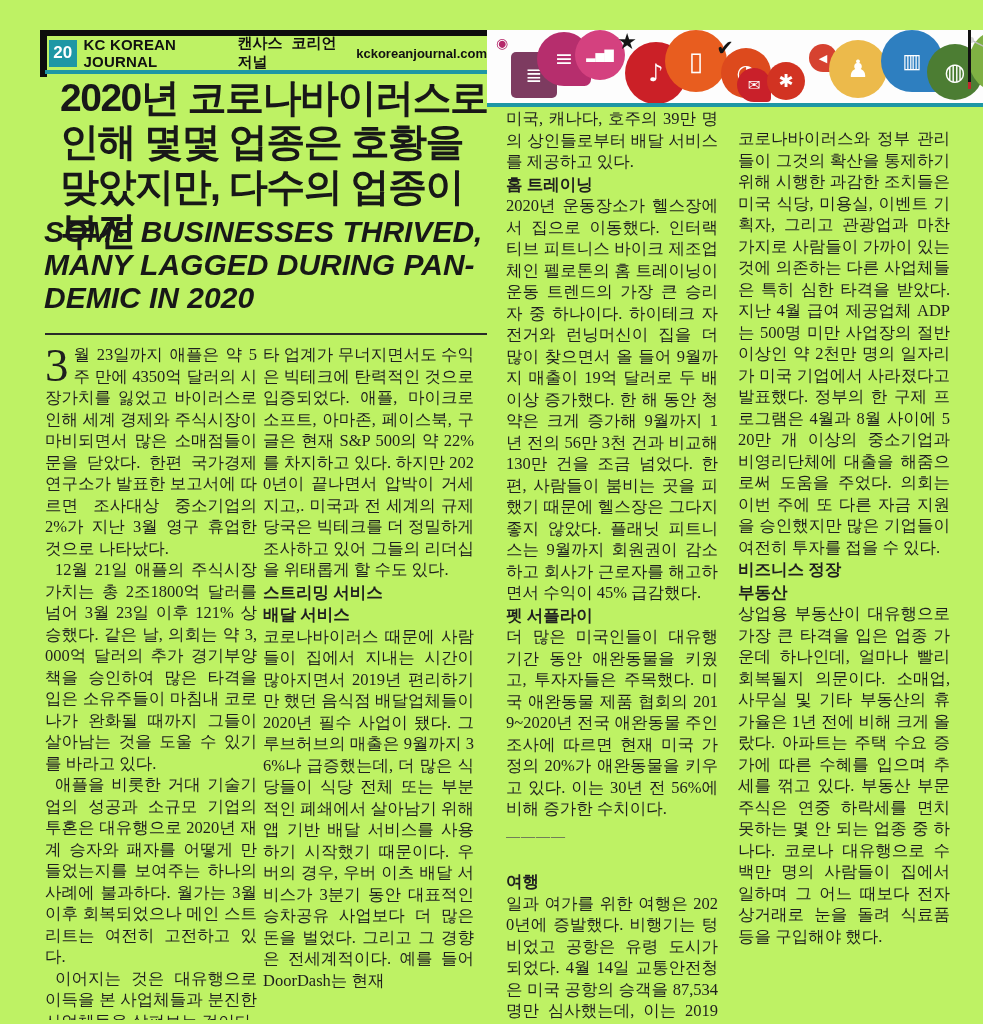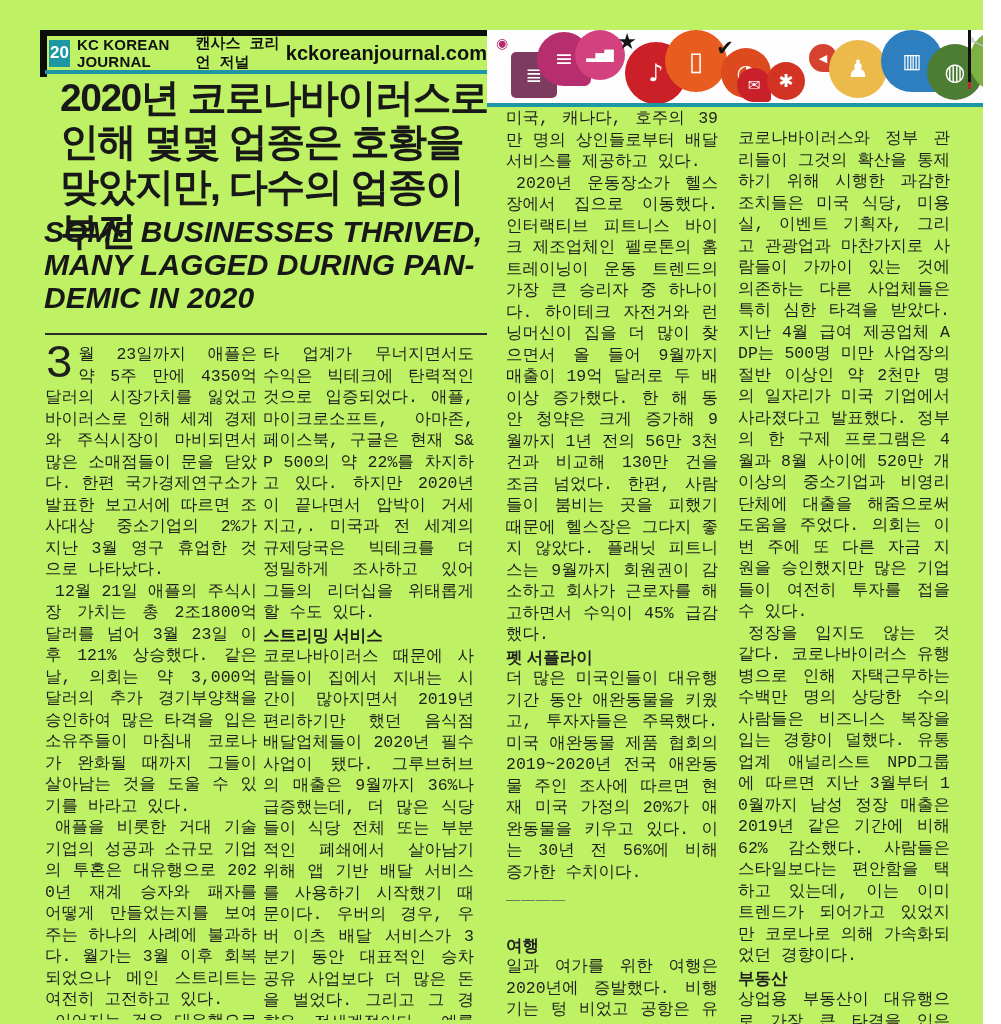--- a/index.html
+++ b/index.html
@@ -9,21 +9,21 @@
 
   
   .top-rule{position:absolute;left:45px;top:30px;width:442px;height:6px;background:#0d0d0d;}
   .left-rule{position:absolute;left:40px;top:30px;width:7px;height:47px;background:#0d0d0d;}
   .mast-row{position:absolute;left:49px;top:39px;width:438px;height:28px;display:flex;align-items:center;
             font-family:"Liberation Sans",sans-serif;}
   .page-num{width:32px;height:27px;background:#1e97a5;color:#ffffff;font-weight:bold;font-size:17px;
             display:flex;align-items:center;justify-content:center;}
   .mast-title{font-weight:bold;font-size:15px;letter-spacing:.2px;margin-left:7px;color:#111;}
   .mast-title-ko{font-weight:bold;font-size:15px;margin-left:7px;color:#111;font-family:Liberation Mono, monospace;}
-  .mast-url{font-weight:bold;font-size:20px;margin-left:auto;color:#111;}
+  .mast-url{font-weight:bold;font-size:13px;margin-left:auto;color:#111;}
   .teal-rule{position:absolute;left:45px;top:70px;width:442px;height:4px;background:#1e97a5;}
 
   
   .banner{position:absolute;left:487px;top:30px;width:514px;height:73px;background:#fdfdfd;
           border-bottom:4px solid #1e97a5;overflow:hidden;}
   .banner-inner{position:relative;width:100%;height:100%;display:flex;align-items:flex-start;padding-left:4px;}
   .blob{display:inline-flex;align-items:center;justify-content:center;color:#ffffff;
         font-family:"DejaVu Sans",sans-serif;flex:0 0 auto;line-height:1;}
   .shape-circle{border-radius:50%;}
   .shape-bubble{border-radius:50% 50% 12% 50%;}
@@ -42,21 +42,21 @@
                font-size:30px;line-height:1.1;color:#181818;}
   .headline-rule{position:absolute;left:45px;top:333px;width:442px;height:2px;background:#2a2a2a;}
 
   
   .col{position:absolute;font-size:16.5px;line-height:21.5px;text-align:justify;
        word-break:break-all;overflow:hidden;}
   #col-1{left:45px;top:344px;width:212px;height:676px;}
   #col-2{left:263px;top:344px;width:211px;height:676px;}
   #col-3{left:506px;top:108px;width:212px;height:912px;}
   #col-4{left:738px;top:108px;width:212px;height:912px;margin-top:20px;}
-  .col .p{margin:0;font-family:Liberation Mono, monospace;}
+  .col .p{margin:0;}
   .col .p + .p{text-indent:10px;}
   .col .h{margin:1px 0 0 0;font-weight:bold;}
   .col .label{margin:0;}
   .col .dash{margin:6px 0 2px 0;color:#555;font-size:14px;letter-spacing:1px;}
   .col .space{height:21px;}
   .dropcap{float:left;font-size:47px;line-height:38px;padding:2px 5px 0 0;font-weight:400;}
 </style>
 </head>
 <body>
 
@@ -109,32 +109,34 @@
 
   <div class="col" id="col-1">
       <div class="p"><span class="dropcap">3</span>월 23일까지 애플은 약 5주 만에 4350억 달러의 시장가치를 잃었고 바이러스로 인해 세계 경제와 주식시장이 마비되면서 많은 소매점들이 문을 닫았다. 한편 국가경제연구소가 발표한 보고서에 따르면 조사대상 중소기업의 2%가 지난 3월 영구 휴업한 것으로 나타났다.</div>
       <div class="p">12월 21일 애플의 주식시장 가치는 총 2조1800억 달러를 넘어 3월 23일 이후 121% 상승했다. 같은 날, 의회는 약 3,000억 달러의 추가 경기부양책을 승인하여 많은 타격을 입은 소유주들이 마침내 코로나가 완화될 때까지 그들이 살아남는 것을 도울 수 있기를 바라고 있다.</div>
       <div class="p">애플을 비롯한 거대 기술기업의 성공과 소규모 기업의 투혼은 대유행으로 2020년 재계 승자와 패자를 어떻게 만들었는지를 보여주는 하나의 사례에 불과하다. 월가는 3월 이후 회복되었으나 메인 스트리트는 여전히 고전하고 있다.</div>
       <div class="p">이어지는 것은 대유행으로 이득을 본 사업체들과 분진한 사업체들을 살펴보는 것이다.</div>
     </div>
   <div class="col" id="col-2">
       <div class="p">타 업계가 무너지면서도 수익은 빅테크에 탄력적인 것으로 입증되었다. 애플, 마이크로소프트, 아마존, 페이스북, 구글은 현재 S&amp;P 500의 약 22%를 차지하고 있다. 하지만 2020년이 끝나면서 압박이 거세지고,. 미국과 전 세계의 규제당국은 빅테크를 더 정밀하게 조사하고 있어 그들의 리더십을 위태롭게 할 수도 있다.</div>
       <div class="h">스트리밍 서비스</div>
+      <div class="h">배달 서비스</div>
       <div class="p">코로나바이러스 때문에 사람들이 집에서 지내는 시간이 많아지면서 2019년 편리하기만 했던 음식점 배달업체들이 2020년 필수 사업이 됐다. 그루브허브의 매출은 9월까지 36%나 급증했는데, 더 많은 식당들이 식당 전체 또는 부분적인 폐쇄에서 살아남기 위해 앱 기반 배달 서비스를 사용하기 시작했기 때문이다. 우버의 경우, 우버 이츠 배달 서비스가 3분기 동안 대표적인 승차공유 사업보다 더 많은 돈을 벌었다. 그리고 그 경향은 전세계적이다. 예를 들어 DoorDash는 현재</div>
     </div>
   <div class="col" id="col-3">
       <div class="p">미국, 캐나다, 호주의 39만 명의 상인들로부터 배달 서비스를 제공하고 있다.</div>
+      <div class="h">홈 트레이닝</div>
       <div class="p">2020년 운동장소가 헬스장에서 집으로 이동했다. 인터랙티브 피트니스 바이크 제조업체인 펠로톤의 홈 트레이닝이 운동 트렌드의 가장 큰 승리자 중 하나이다. 하이테크 자전거와 런닝머신이 집을 더 많이 찾으면서 올 들어 9월까지 매출이 19억 달러로 두 배 이상 증가했다. 한 해 동안 청약은 크게 증가해 9월까지 1년 전의 56만 3천 건과 비교해 130만 건을 조금 넘었다. 한편, 사람들이 붐비는 곳을 피했기 때문에 헬스장은 그다지 좋지 않았다. 플래닛 피트니스는 9월까지 회원권이 감소하고 회사가 근로자를 해고하면서 수익이 45% 급감했다.</div>
       <div class="h">펫 서플라이</div>
       <div class="p">더 많은 미국인들이 대유행 기간 동안 애완동물을 키웠고, 투자자들은 주목했다. 미국 애완동물 제품 협회의 2019~2020년 전국 애완동물 주인 조사에 따르면 현재 미국 가정의 20%가 애완동물을 키우고 있다. 이는 30년 전 56%에 비해 증가한 수치이다.</div>
       <div class="dash">————</div>
       <div class="space"></div>
       <div class="h">여행</div>
       <div class="p">일과 여가를 위한 여행은 2020년에 증발했다. 비행기는 텅 비었고 공항은 유령 도시가 되었다. 4월 14일 교통안전청은 미국 공항의 승객을 87,534명만 심사했는데, 이는 2019년 같은 날보다 96% 감소한 수치이다. 호텔 또한 훨씬 적은 수의 사람들이 예약했다. 시장정보업체 STR은 지난 10월 말 현재 미국 호텔 점유율이 평균 45%로 2019년 전체의 66%보다 낮아졌다. 대부분의 주요 크루즈 업체들은 2021년 2월 말까지 미국 항만 출항을 자발적으로 중단했다.</div>
     </div>
   <div class="col" id="col-4">
       <div class="p">코로나바이러스와 정부 관리들이 그것의 확산을 통제하기 위해 시행한 과감한 조치들은 미국 식당, 미용실, 이벤트 기획자, 그리고 관광업과 마찬가지로 사람들이 가까이 있는 것에 의존하는 다른 사업체들은 특히 심한 타격을 받았다. 지난 4월 급여 제공업체 ADP는 500명 미만 사업장의 절반 이상인 약 2천만 명의 일자리가 미국 기업에서 사라졌다고 발표했다. 정부의 한 구제 프로그램은 4월과 8월 사이에 520만 개 이상의 중소기업과 비영리단체에 대출을 해줌으로써 도움을 주었다. 의회는 이번 주에 또 다른 자금 지원을 승인했지만 많은 기업들이 여전히 투자를 접을 수 있다.</div>
-      <div class="p">정장을 입지도 않는 것 같다. 코로나바이러스 유행병으로 인해 자택근무하는 수백만 명의 상당한 수의 사람들은 비즈니스 복장을 입는 경향이 덜했다. 유통업계 애널리스트 NPD그룹에 따르면 지난 3월부터 10월까지 남성 정장 매출은 2019년 같은 기간에 비해 62% 감소했다. 사람들은 스타일보다는 편안함을 택하고 있는데, 이는 이미 트렌드가 되어가고 있었지만 코로나로 의해 가속화되었던 경향이다.</div>
+      <div class="h">비즈니스 정장</div>
       <div class="h">부동산</div>
       <div class="p">상업용 부동산이 대유행으로 가장 큰 타격을 입은 업종 가운데 하나인데, 얼마나 빨리 회복될지 의문이다. 소매업, 사무실 및 기타 부동산의 휴가율은 1년 전에 비해 크게 올랐다. 아파트는 주택 수요 증가에 따른 수혜를 입으며 추세를 꺾고 있다. 부동산 부문 주식은 연중 하락세를 면치 못하는 몇 안 되는 업종 중 하나다. 코로나 대유행으로 수백만 명의 사람들이 집에서 일하며 그 어느 때보다 전자상거래로 눈을 돌려 식료품 등을 구입해야 했다.</div>
     </div>
 
 </div>
 
 </body></html>

